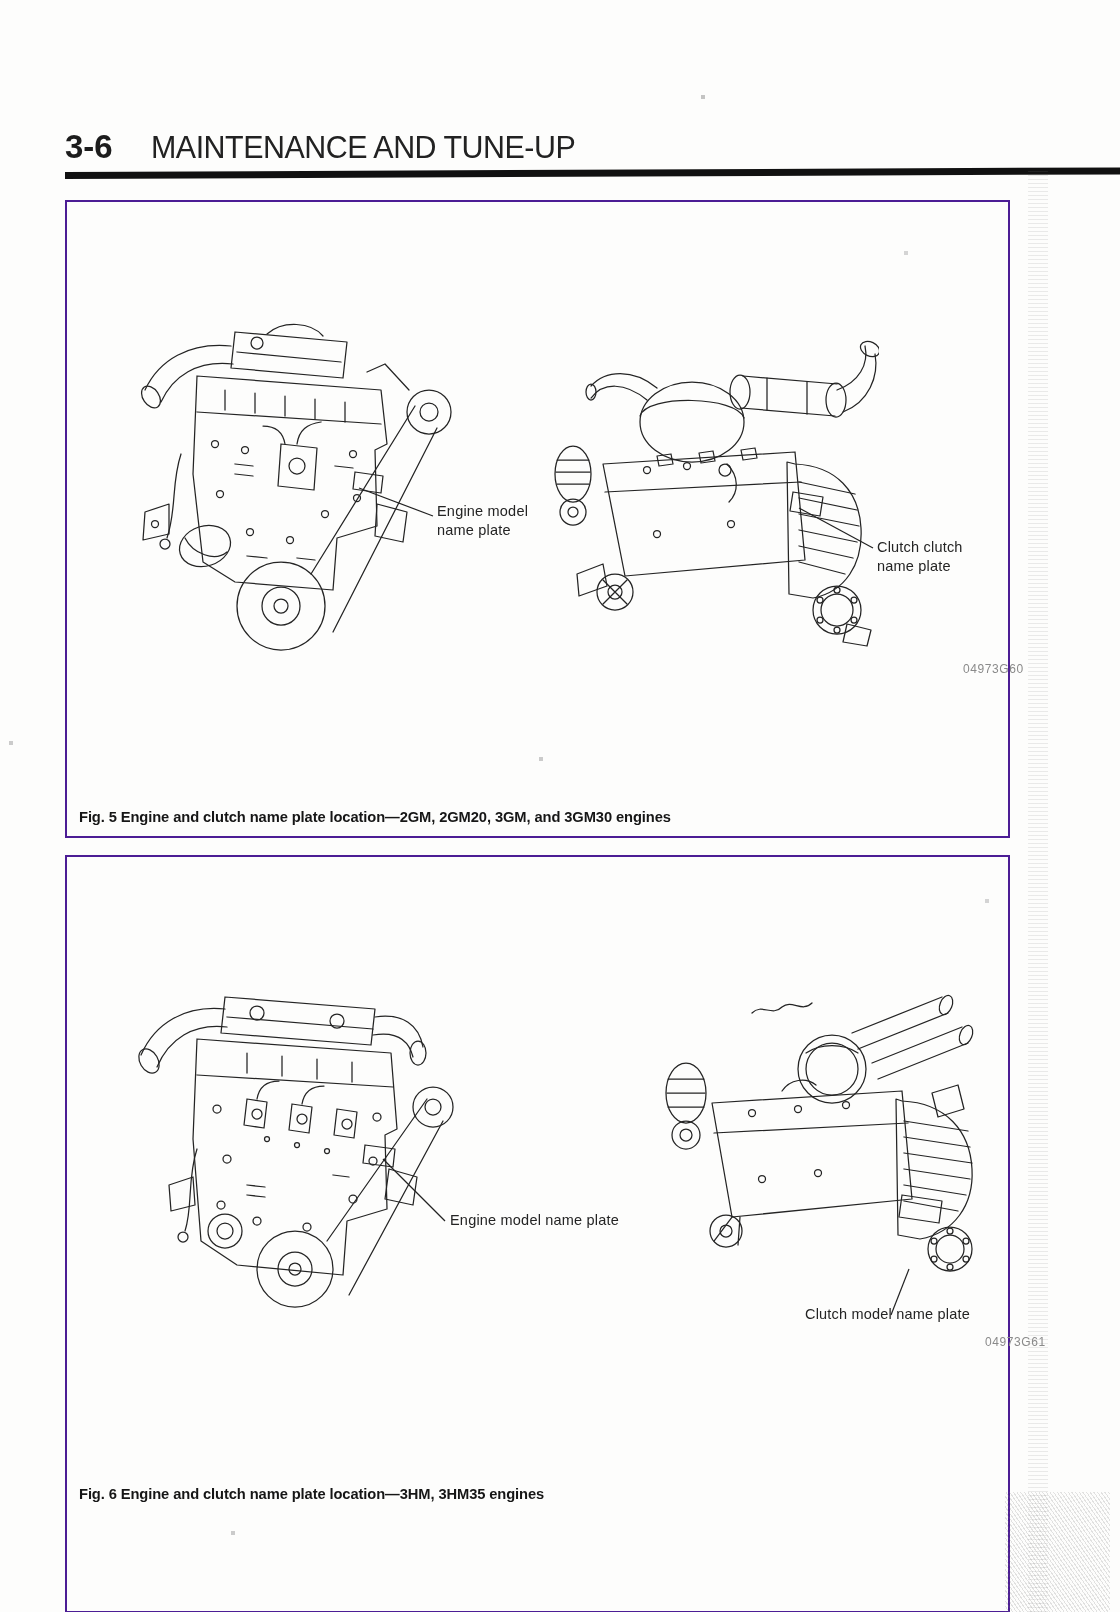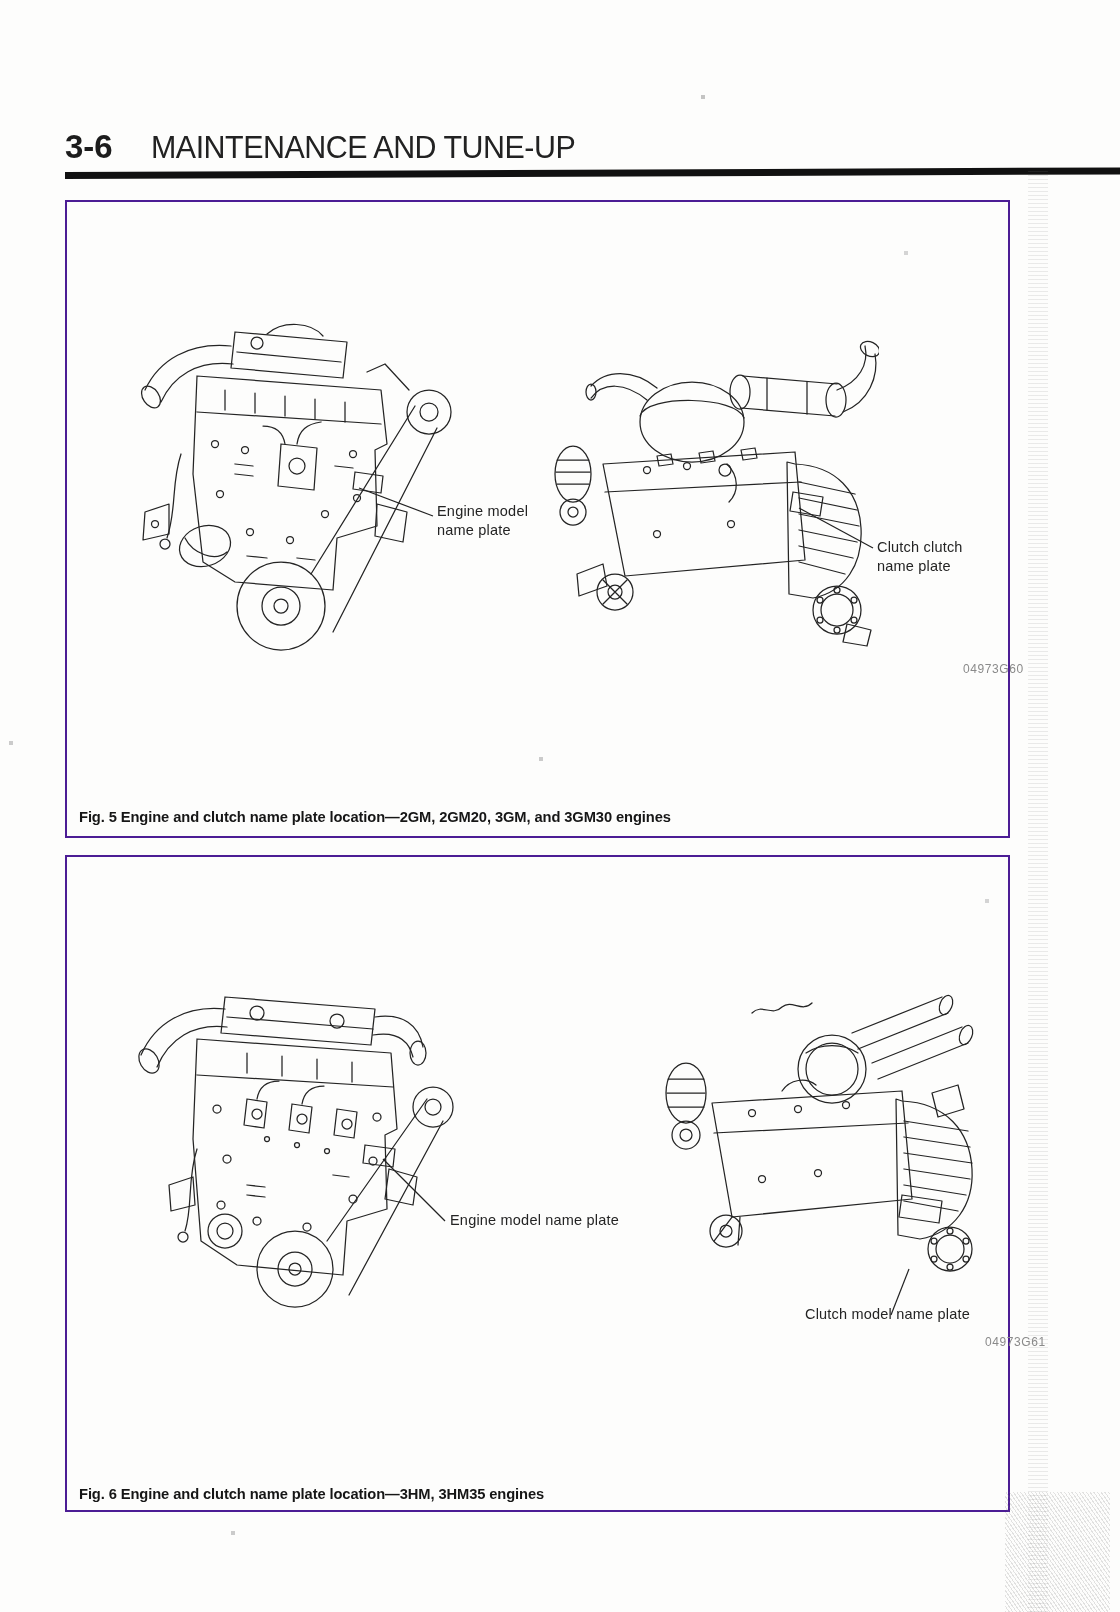--- a/index.html
+++ b/index.html
@@ -19,21 +19,21 @@
   }
   .header-rule {
     position:absolute; left:65px; top:172px; width:1055px; height:7px;
     background:#111; transform:rotate(-0.25deg); transform-origin:left center;
   }
   
   .figure-box {
     position:absolute; border:2px solid #4c1d95; background:transparent;
   }
   #fig5-box { left:65px; top:200px; width:945px; height:638px; }
-  #fig6-box { left:65px; top:855px; width:945px; height:657px; }
+  #fig6-box { left:65px; top:855px; width:945px; height:758px; }
   .fig-caption {
     position:absolute; left:12px; font-size:15px; font-weight:700;
     letter-spacing:-0.1px; color:#161616; white-space:nowrap;
     transform:scaleX(0.98); transform-origin:left center;
   }
   #fig5-caption { top:606px; }
   #fig6-caption { top:628px; }
   .callout {
     position:absolute; font-size:14.5px; color:#242424; line-height:1.28;
     letter-spacing:0.2px; white-space:nowrap;

